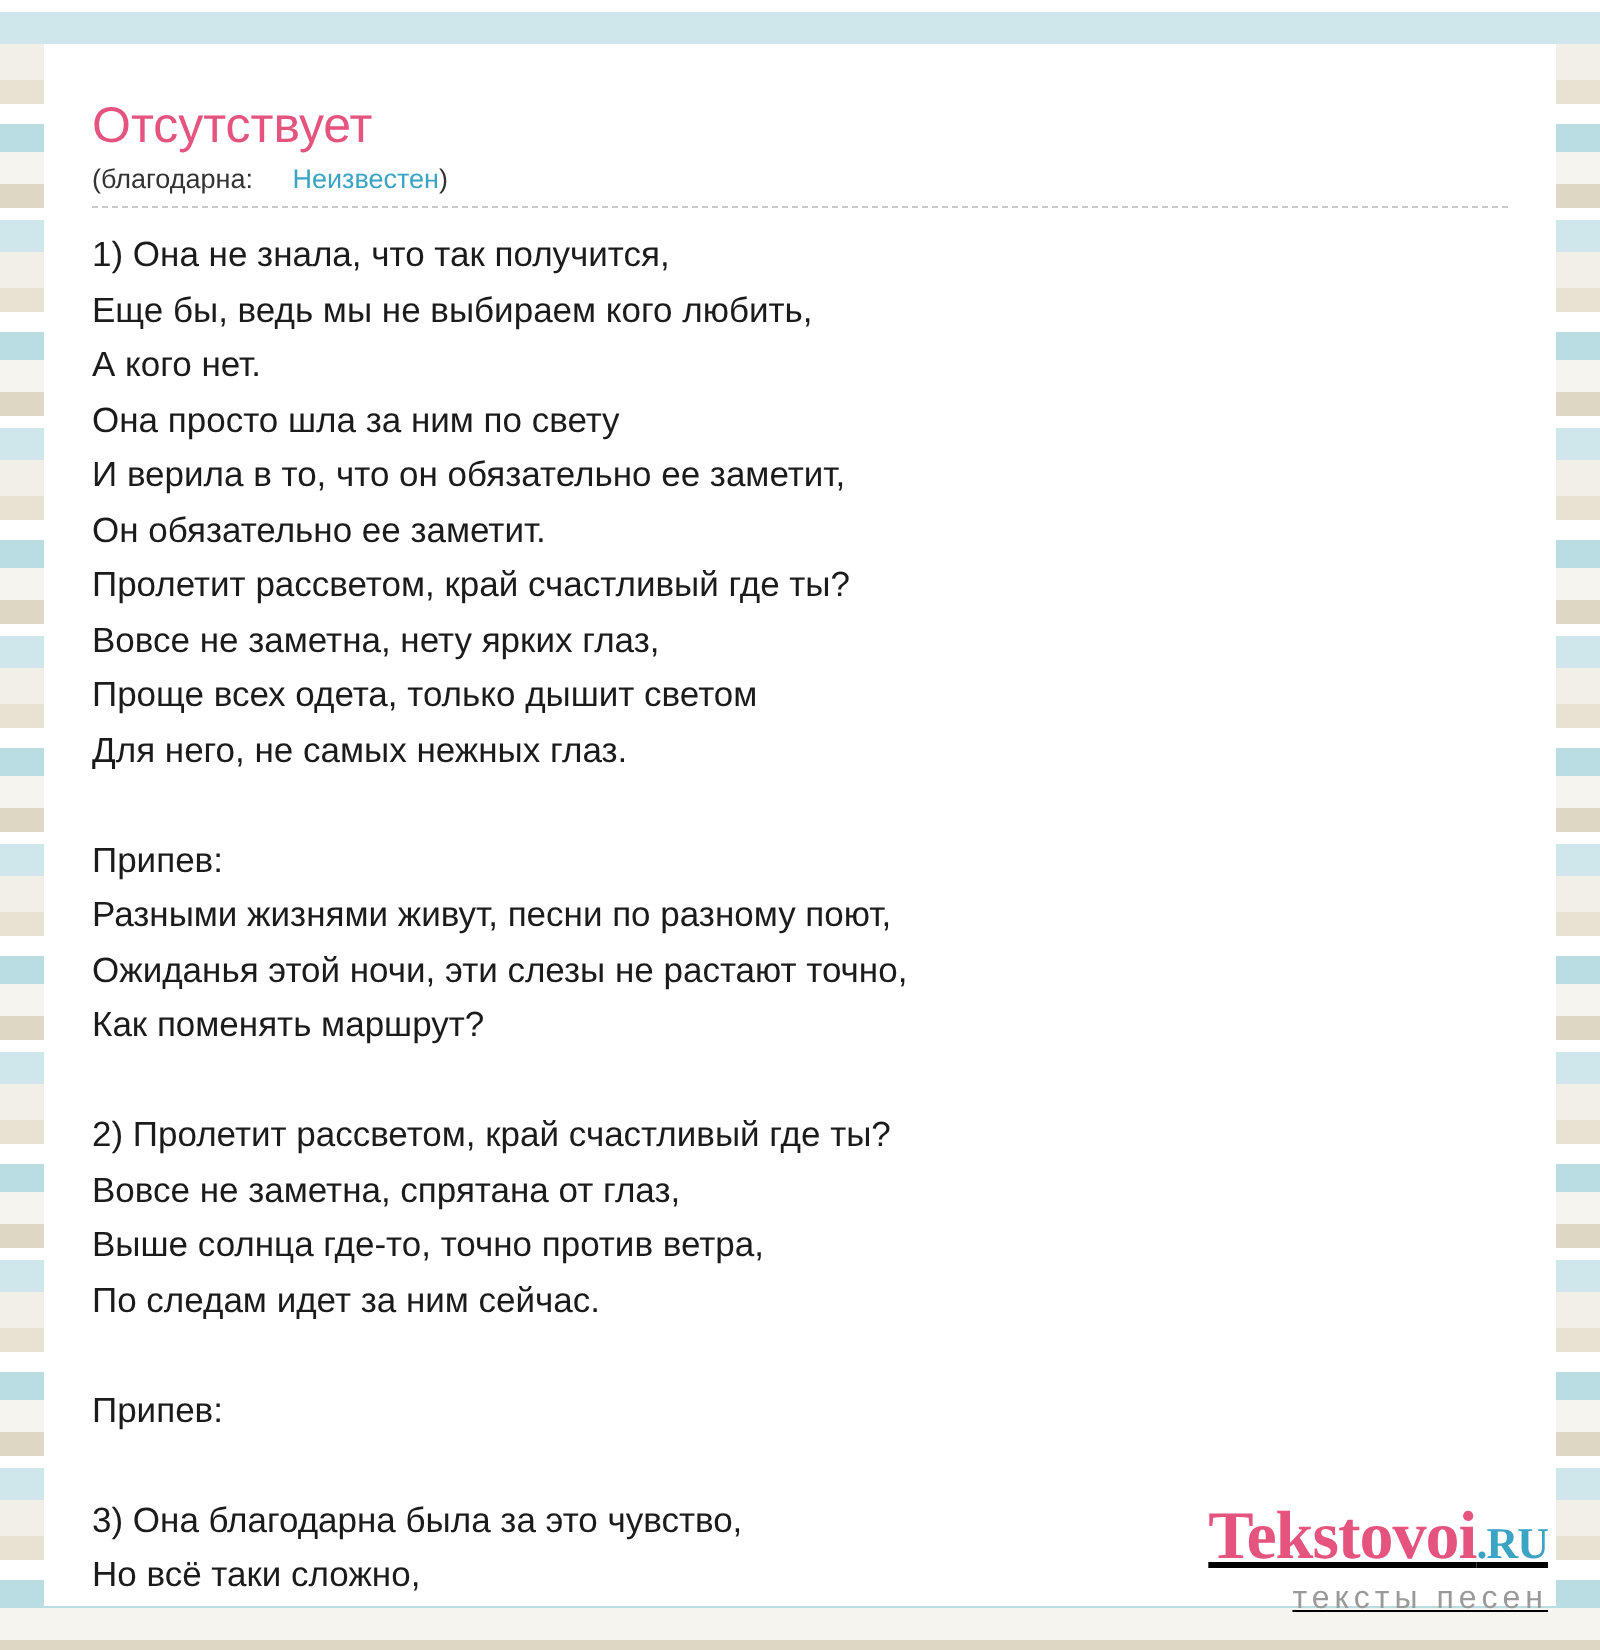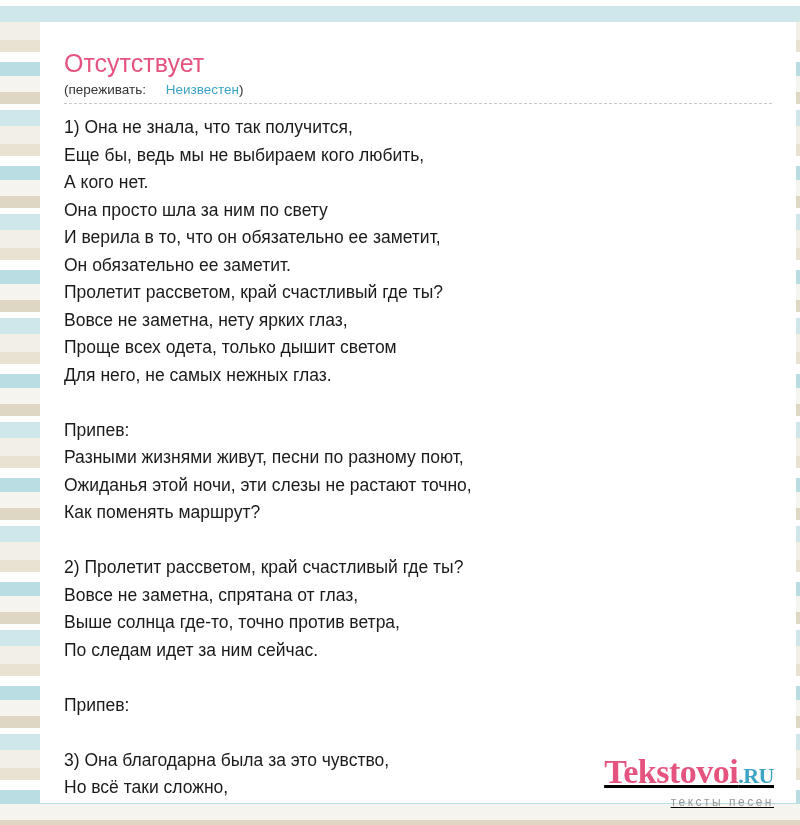--- a/index.html
+++ b/index.html
@@ -30,21 +30,21 @@
         #b9dde2 62px, #b9dde2 76px,
         #f6f4ee 76px, #f6f4ee 92px,
         #ded7c4 92px, #ded7c4 104px
       );
     box-sizing: border-box;
   }
 
   
   .card {
     position: absolute;
-    left: 40px;
+    left: 22px;
     top: 22px;
     width: 756px;
     height: 781px;
     background: #ffffff;
     box-sizing: border-box;
     padding: 20px 24px 0 24px;
     overflow: hidden;
   }
 
   .song-title {
@@ -97,38 +97,38 @@
     letter-spacing: -0.5px;
     line-height: 34px;
     font-family: "Liberation Serif", serif;
   }
   .logo-ru {
     color: #3ba4c4;
     font-size: 22px;
     font-weight: bold;
   }
   .logo-sub {
-    font-size: 12px;
+    font-size: 16px;
     color: #9a9a9a;
     letter-spacing: 2.5px;
     margin-top: 2px;
     font-family: "Liberation Sans", sans-serif;
   }
 </style>
 </head>
 <body>
 
 <div class="page">
 
   <div class="card">
 
     <h1 class="song-title">Отсутствует</h1>
 
     <div class="performer-line">
-      <span>(переживать: </span><a href="#" class="performer-link">Неизвестен</a><span>)</span>
+      <span>(благодарна: </span><a href="#" class="performer-link">Неизвестен</a><span>)</span>
     </div>
 
     <hr class="divider">
 
     <div class="lyrics">1) Она не знала, что так получится,
 Еще бы, ведь мы не выбираем кого любить,
 А кого нет.
 Она просто шла за ним по свету
 И верила в то, что он обязательно ее заметит,
 Он обязательно ее заметит.

